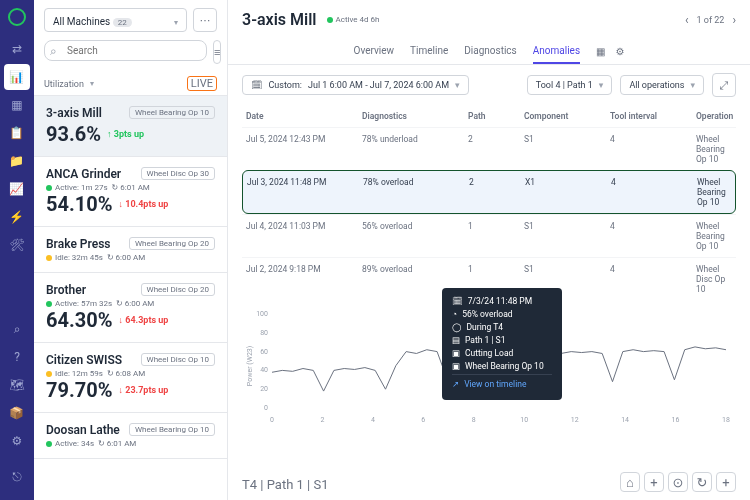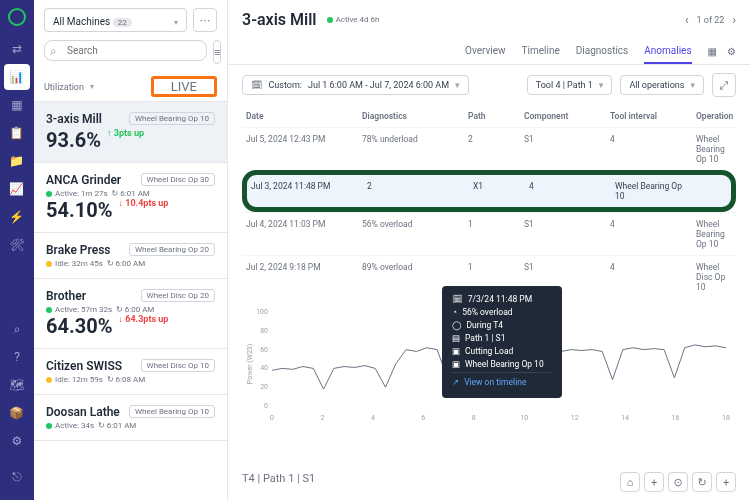--- a/index.html
+++ b/index.html
@@ -12,60 +12,60 @@
 .side{width:194px;border-right:1px solid #e5e7eb;display:flex;flex-direction:column;overflow:hidden}
 .side-t{padding:8px 10px;display:flex;gap:6px}
 .sel{flex:1;border:1px solid #d1d5db;border-radius:4px;padding:4px 8px;display:flex;align-items:flex-end;justify-content:space-between;font-size:10px;cursor:pointer}
 .badge{background:#e5e7eb;border-radius:8px;padding:0 5px;font-size:8px;color:#6b7280}
 .iconbtn{width:24px;height:24px;border:1px solid #d1d5db;border-radius:4px;display:flex;align-items:center;justify-content:center;cursor:pointer;font-size:11px;color:#6b7280}
 .srch{padding:0 10px 8px;display:flex;gap:6px}
 .srch input{flex:1;border:1px solid #d1d5db;border-radius:8px;padding:4px 6px 4px 22px;font-size:10px}
 .srch .sb{position:relative;flex:1}
 .srch .sb::before{content:"⌕";position:absolute;left:6px;top:4px;color:#9ca3af;font-size:12px}
 .uh{padding:4px 10px;border-bottom:1px solid #e5e7eb;display:flex;align-items:center;gap:6px;font-size:9px;color:#6b7280}
-.uh .lv{border:3px solid #f97316;border-radius:3px;padding:0 17px;font-size:13px}
+.uh .lv{border:1px solid #f97316;border-radius:3px;padding:0 3px;font-size:11px}
 .mlist{flex:1;overflow-y:auto}
 .mc{padding:10px 12px;border-bottom:1px solid #e5e7eb}
 .mc.sel-m{background:#eef2f6}
 .mh{display:flex;justify-content:space-between;align-items:flex-start;margin-bottom:2px}
 .mn{font-size:12px;font-weight:600;color:#1f2937}
 .op{border:1px solid #d1d5db;border-radius:3px;padding:1px 5px;font-size:8px;color:#6b7280}
 .ms{font-size:8px;color:#6b7280;display:flex;align-items:center;gap:3px}
 .dot{width:6px;height:6px;border-radius:50%;display:inline-block}
 .dg{background:#22c55e}.dy{background:#fbbf24}
-.mp{font-size:20px;font-weight:700;display:flex;align-items:flex-start;gap:6px}
+.mp{font-size:20px;font-weight:700;display:flex;align-items:center;gap:6px}
 .dlt{font-size:9px;font-weight:700}
 .up{color:#22c55e}.dn{color:#ef4444}
 .main{flex:1;display:flex;flex-direction:column;overflow:hidden}
 .mth{padding:10px 14px 0;display:flex;justify-content:space-between;align-items:center}
 .mtt{display:flex;align-items:center;gap:10px}
 .mtt h1{font-size:16px;font-weight:600}
 .pgr{display:flex;align-items:center;gap:8px;font-size:9px;color:#6b7280}
 .pgr span.ch{cursor:pointer;font-size:12px}
-.tabs{padding:0 14px;display:flex;gap:16px;border-bottom:1px solid #e5e7eb;margin-top:10px;justify-content:flex-end}
+.tabs{padding:0 14px;display:flex;gap:16px;border-bottom:1px solid #e5e7eb;margin-top:10px;justify-content:center}
 .tabs .tl{display:flex;gap:16px}
 .tab{padding:6px 0;font-size:10px;color:#6b7280;cursor:pointer;border-bottom:2px solid transparent}
 .tab.act{color:#4f46e5;border-bottom-color:#4f46e5}
 .tabs .tr{display:flex;gap:10px;align-items:center;color:#6b7280}
 .fbar{padding:8px 14px;display:flex;gap:8px;align-items:center}
 .fsel{border:1px solid #d1d5db;border-radius:4px;padding:4px 8px;display:flex;align-items:center;gap:6px;font-size:9px;cursor:pointer;color:#374151}
 .fsel .cd{color:#9ca3af}
 .fbar .sp2{flex:1}
 .tbl{padding:0 14px}
 .tr-h,.tr-r{display:grid;grid-template-columns:100px 90px 40px 70px 70px 1fr;gap:16px;font-size:8.5px;padding:6px 4px}
 .tr-h{color:#6b7280;font-weight:600}
 .tr-r{color:#6b7280;border-top:1px solid #f3f4f6}
-.tr-r.hl{background:#eef4fc;border:5px solid #14532d;border-radius:14px;color:#374151}
+.tr-r.hl{background:#eef4fc;border:1px solid #14532d;border-radius:6px;color:#374151}
 .chart{flex:1;position:relative;margin:6px 14px 0}
 .tt{position:absolute;left:200px;top:-18px;background:#1f2937;color:#fff;border-radius:4px;padding:8px 10px;font-size:8.5px;z-index:5;width:120px}
 .tt div{margin-bottom:3px;display:flex;align-items:center;gap:5px}
 .tt .lk{color:#60a5fa;border-top:1px solid #374151;padding-top:4px;margin-top:2px}
 svg.cs{width:100%;height:120px}
 .yax{font-size:7px;fill:#9ca3af}
-.cf{padding:4px 14px 8px;display:flex;justify-content:space-between;align-items:flex-start;font-size:11px;color:#6b7280}
+.cf{padding:4px 14px 8px;display:flex;justify-content:space-between;align-items:flex-end;font-size:13px;color:#6b7280}
 .cbtns{display:flex;gap:4px}
 .cbtns .cb{width:20px;height:20px;border:1px solid #d1d5db;border-radius:4px;display:flex;align-items:center;justify-content:center;cursor:pointer}
 .caret{font-size:8px;color:#9ca3af}
 </style>
 </head>
 <body>
 
 <div class="rail">
   <div class="logo"></div>
   <div id="rail-top">
@@ -138,20 +138,21 @@
         </div>
         <div class="ms"><span class="dot dg"></span>Active: 57m 32s &nbsp;↻ 6:00 AM</div>
         <div class="mp">64.30%<span class="dlt dn">↓ 64.3pts up</span></div>
       </div>
       <div class="mc">
         <div class="mh">
           <span class="mn">Citizen SWISS</span>
           <span class="op">Wheel Disc Op 10</span>
         </div>
         <div class="ms"><span class="dot dy"></span>Idle: 12m 59s &nbsp;↻ 6:08 AM</div>
+        <div class="mp">79.70%<span class="dlt dn">↓ 23.7pts up</span></div>
       </div>
       <div class="mc">
         <div class="mh">
           <span class="mn">Doosan Lathe</span>
           <span class="op">Wheel Bearing Op 10</span>
         </div>
         <div class="ms"><span class="dot dg"></span>Active: 34s &nbsp;↻ 6:01 AM</div>
       </div>
     </div>
 </div>
@@ -214,20 +215,21 @@
         <div class="tr-r">
           <span>Jul 5, 2024 12:43 PM</span>
           <span>78% underload</span>
           <span>2</span>
           <span>S1</span>
           <span>4</span>
           <span>Wheel Bearing Op 10</span>
         </div>
         <div class="tr-r hl">
           <span>Jul 3, 2024 11:48 PM</span>
+          <span>78% overload</span>
           <span>2</span>
           <span>X1</span>
           <span>4</span>
           <span>Wheel Bearing Op 10</span>
         </div>
         <div class="tr-r">
           <span>Jul 4, 2024 11:03 PM</span>
           <span>56% overload</span>
           <span>1</span>
           <span>S1</span>

